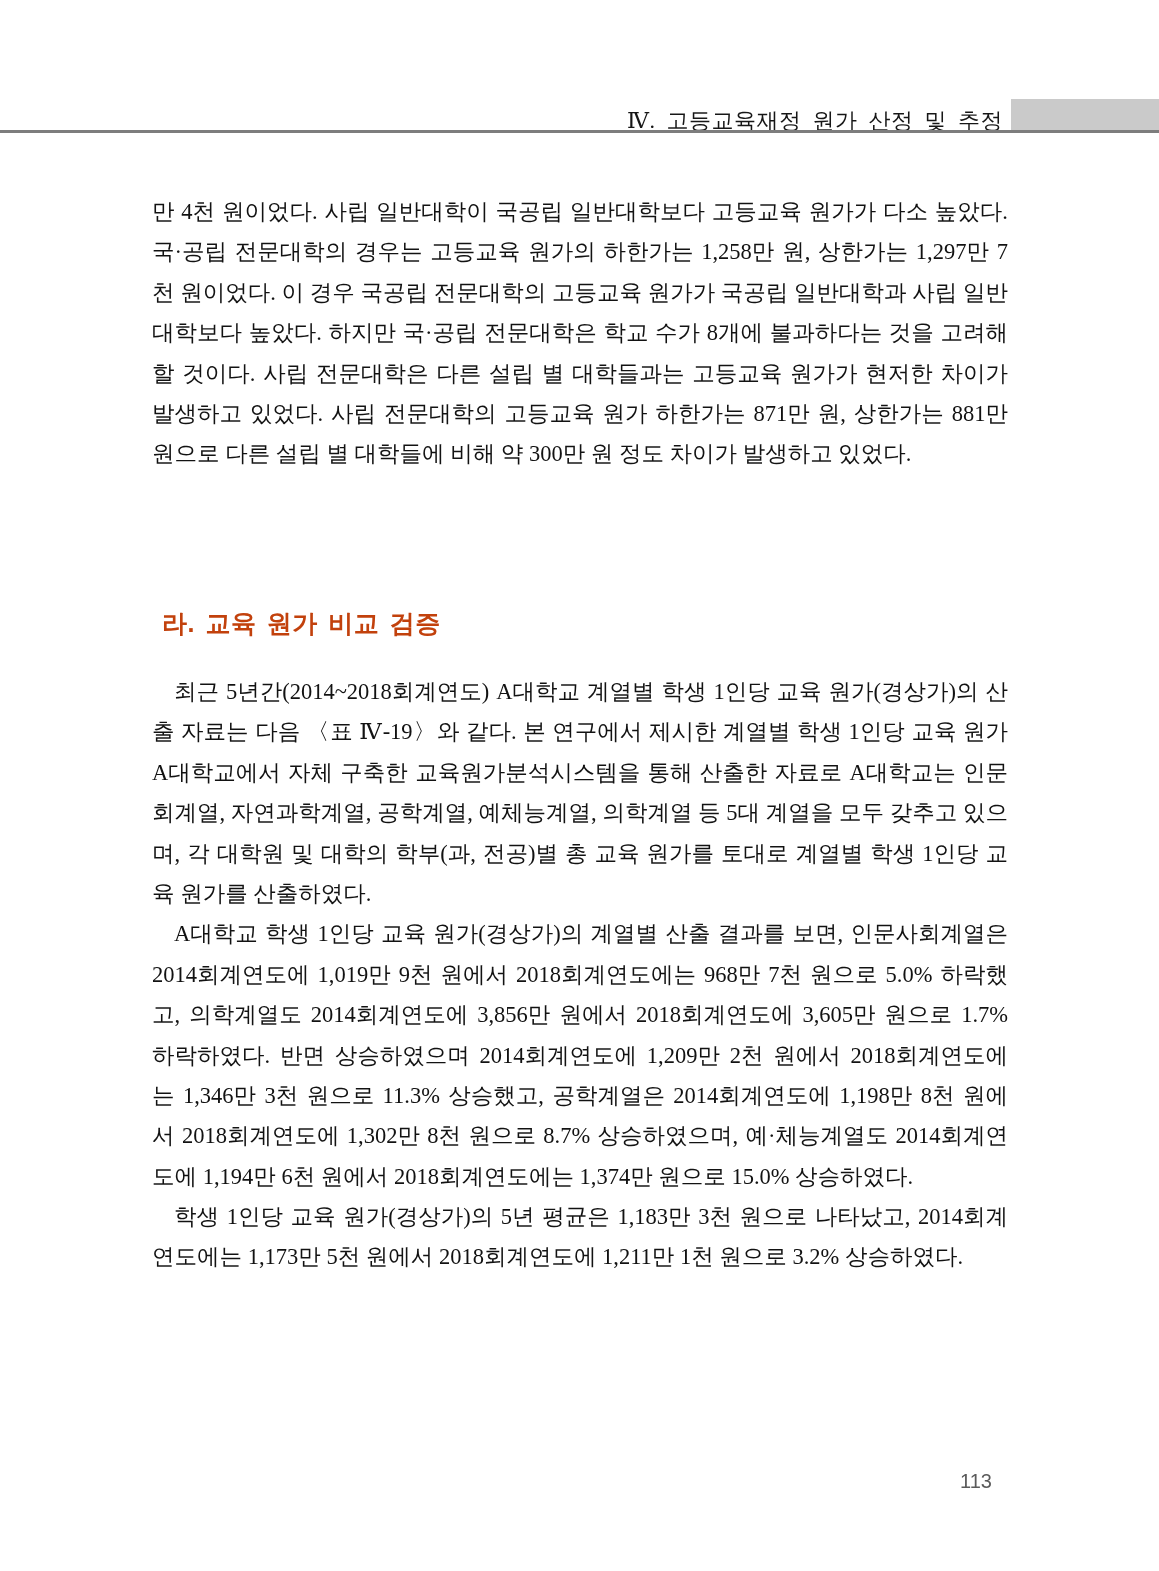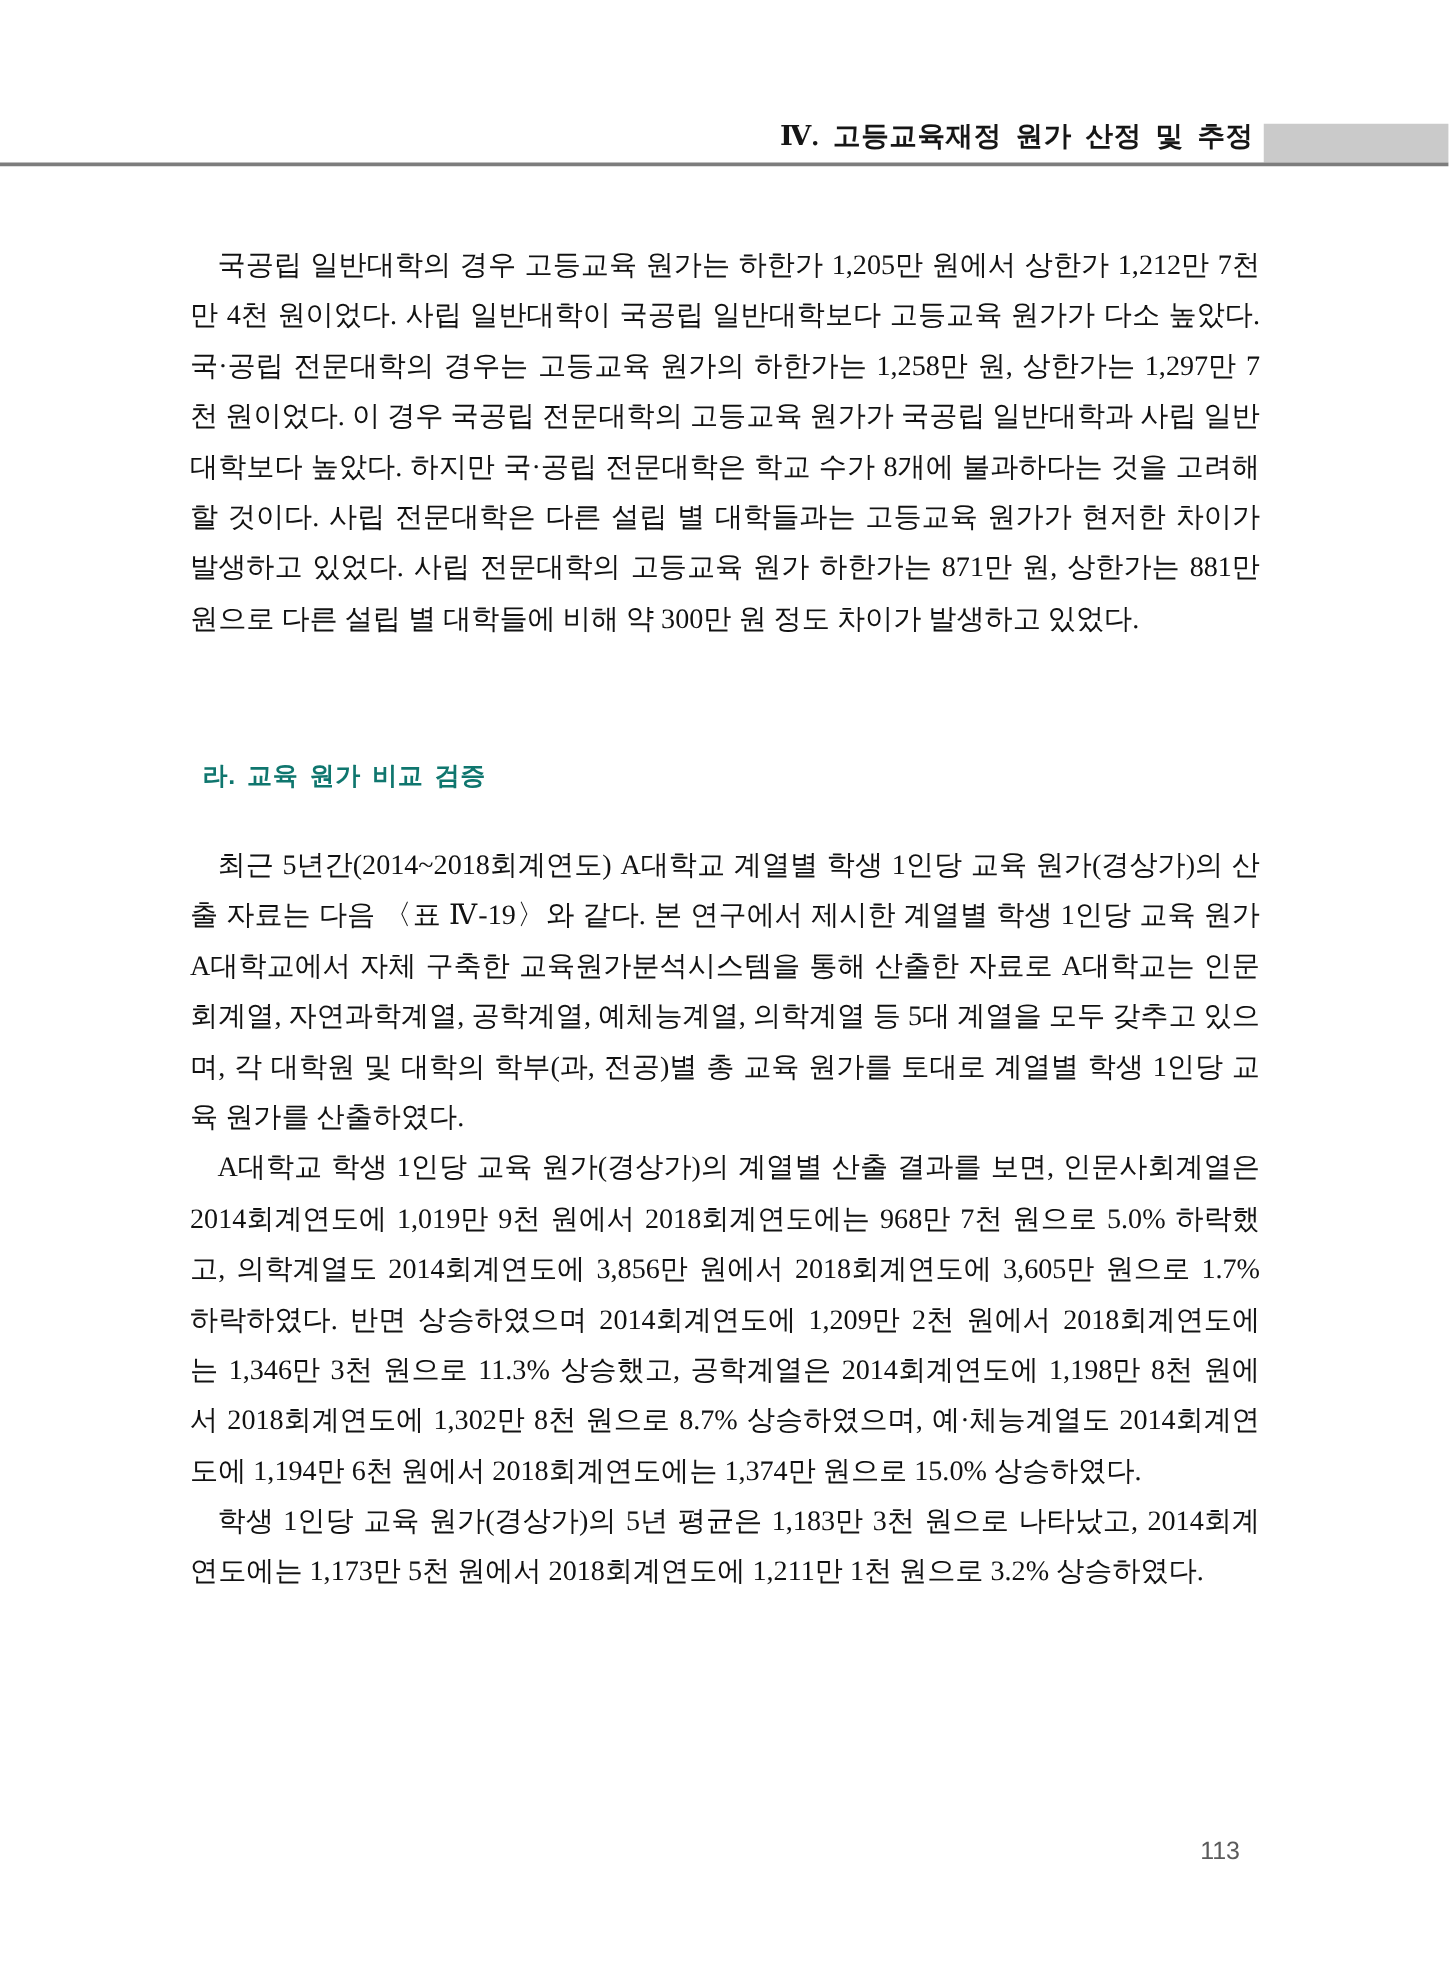--- a/index.html
+++ b/index.html
@@ -8,28 +8,27 @@
     width: 1159px;
     height: 1571px;
     background: #ffffff;
     overflow: hidden;
     font-family: "Liberation Serif", "DejaVu Serif", serif;
     color: #111111;
   }
   
   .header-title {
     position: absolute;
-    top: 94px;
+    top: 106px;
     right: 156px;
     font-size: 22px;
     letter-spacing: 0.5px;
     word-spacing: 5px;
     color: #161616;
     white-space: nowrap;
-    font-weight: bold;
   }
   .header-box {
     position: absolute;
     top: 99px;
     right: 0;
     width: 148px;
     height: 31px;
     background: #cacaca;
   }
   .header-rule {
@@ -59,24 +58,24 @@
   }
   .line.indent { text-indent: 22px; }
   .line.para-end { text-align-last: left; }
   
   .section-heading {
     position: absolute;
     top: 607px;
     left: 162px;
     font-family: "Liberation Sans", "DejaVu Sans", sans-serif;
     font-weight: bold;
-    font-size: 20px;
+    font-size: 25px;
     letter-spacing: 0.5px;
     word-spacing: 3px;
-    color: #0f766e;
+    color: #c2410c;
   }
   
   .page-number {
     position: absolute;
     top: 1470px;
     right: 167px;
     font-family: "Liberation Sans", "DejaVu Sans", sans-serif;
     font-size: 20px;
     color: #5b5b5b;
   }
@@ -84,21 +83,20 @@
 </head>
 <body>
 
 <div class="page">
 
   <div class="header-title">Ⅳ. 고등교육재정 원가 산정 및 추정</div>
   <div class="header-box"></div>
   <div class="header-rule"></div>
 
   <div class="body-block block-p1">
-    <div class="line indent">국공립 일반대학의 경우 고등교육 원가는 하한가 1,205만 원에서 상한가 1,212만 7천</div>
     <div class="line">만 4천 원이었다. 사립 일반대학이 국공립 일반대학보다 고등교육 원가가 다소 높았다.</div>
     <div class="line">국·공립 전문대학의 경우는 고등교육 원가의 하한가는 1,258만 원, 상한가는 1,297만 7</div>
     <div class="line">천 원이었다. 이 경우 국공립 전문대학의 고등교육 원가가 국공립 일반대학과 사립 일반</div>
     <div class="line">대학보다 높았다. 하지만 국·공립 전문대학은 학교 수가 8개에 불과하다는 것을 고려해야</div>
     <div class="line">할 것이다. 사립 전문대학은 다른 설립 별 대학들과는 고등교육 원가가 현저한 차이가</div>
     <div class="line">발생하고 있었다. 사립 전문대학의 고등교육 원가 하한가는 871만 원, 상한가는 881만</div>
     <div class="line para-end">원으로 다른 설립 별 대학들에 비해 약 300만 원 정도 차이가 발생하고 있었다.</div>
   </div>
 
   <div class="section-heading">라. 교육 원가 비교 검증</div>

